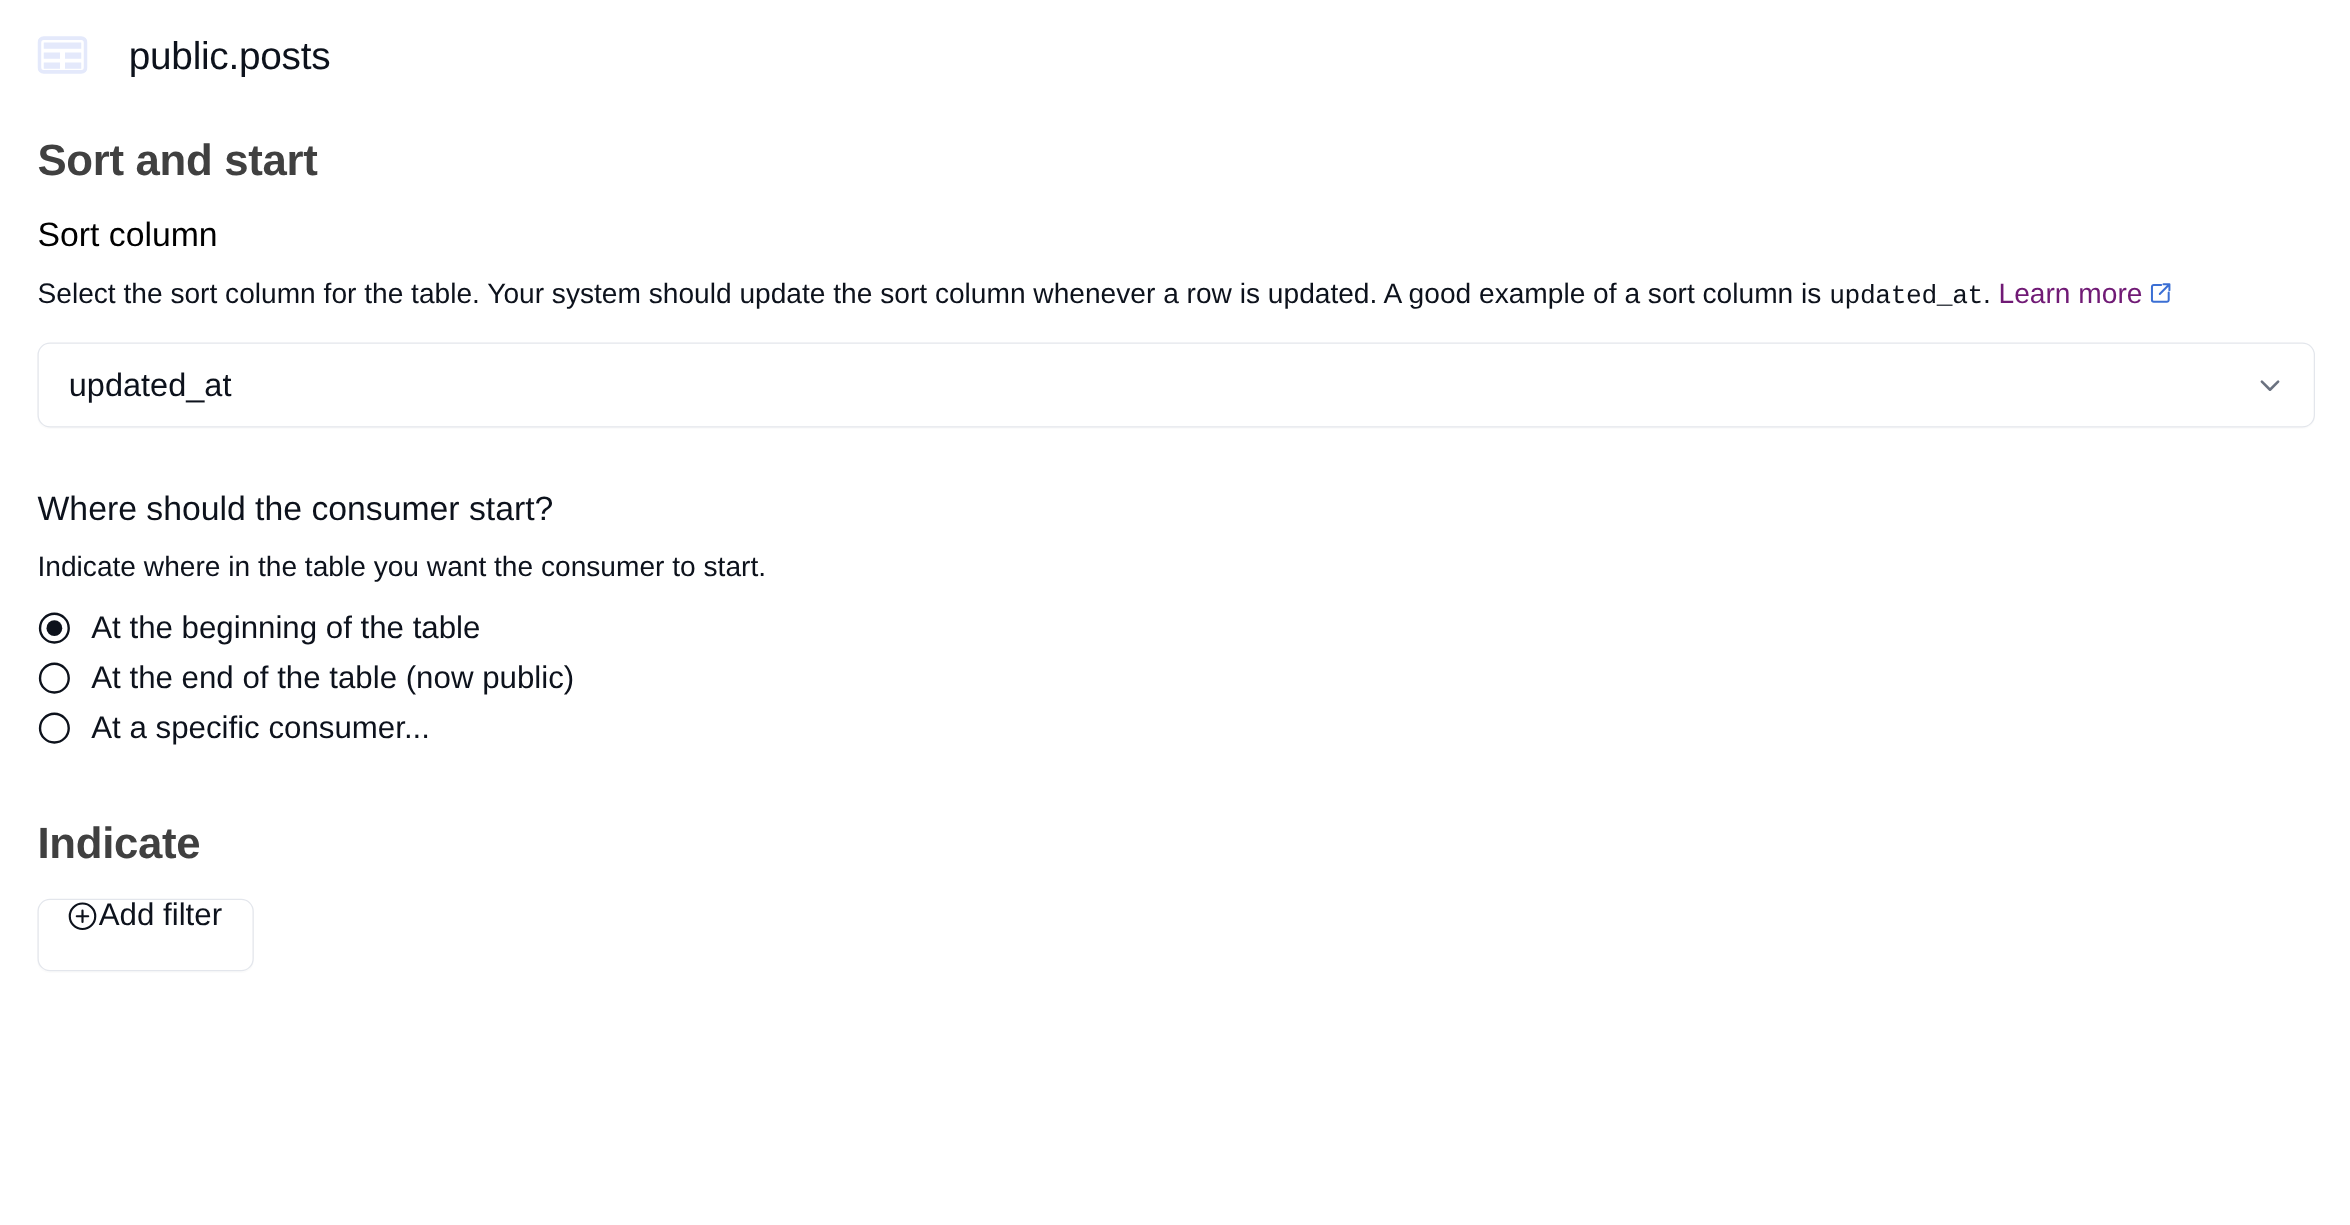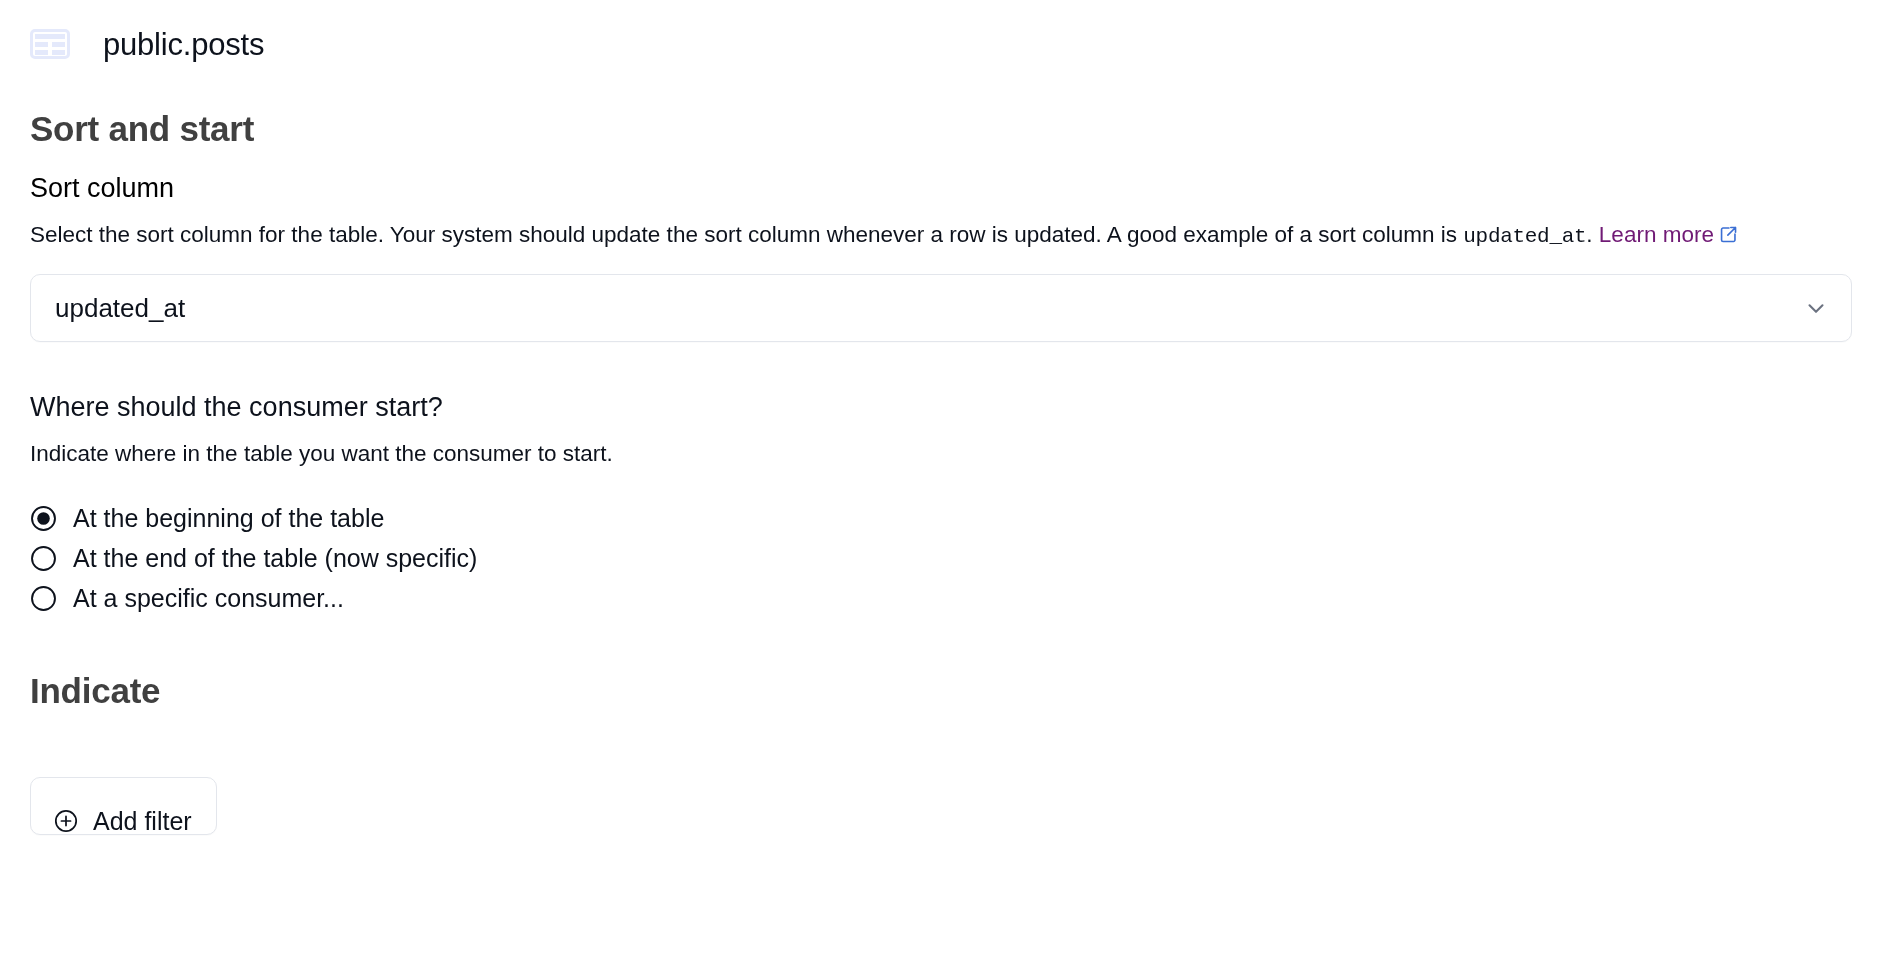--- a/index.html
+++ b/index.html
@@ -116,21 +116,21 @@
   .chev {
     flex: 0 0 auto;
     display: block;
   }
 
   
   .start-block {
     margin-top: 50px;
   }
   .radio-group {
-    margin-top: 28px;
+    margin-top: 12px;
   }
   .radio-row {
     display: flex;
     align-items: center;
     gap: 16px;
     height: 40px;
     cursor: pointer;
   }
   .radio-dot {
     flex: 0 0 auto;
@@ -141,24 +141,23 @@
     color: #0d121c;
     line-height: 1;
     white-space: nowrap;
   }
 
   
   .filters-title {
     margin-top: 52px;
   }
   .add-filter-btn {
-    margin-top: 66px;
+    margin-top: 24px;
     display: inline-flex;
-    align-items: flex-end;
-    gap: 14px;
+    align-items: flex-start;
     height: 58px;
     padding: 0 24px 0 22px;
     border: 1px solid #e3e6ec;
     border-radius: 10px;
     background: #ffffff;
     cursor: pointer;
     box-sizing: border-box;
     box-shadow: 0 1px 1px rgba(16,24,40,0.02);
   }
   .add-filter-label {
@@ -223,21 +222,21 @@
         </span>
         <span class="radio-label">At the beginning of the table</span>
       </div>
 
       <div class="radio-row">
         <span>
           <svg class="radio-dot" width="27" height="27" viewBox="0 0 24 24" xmlns="http://www.w3.org/2000/svg">
             <circle cx="12" cy="12" r="10.2" fill="#ffffff" stroke="#0d121c" stroke-width="1.7"></circle>
           </svg>
         </span>
-        <span class="radio-label">At the end of the table (now specific)</span>
+        <span class="radio-label">At the end of the table (now public)</span>
       </div>
 
       <div class="radio-row">
         <span>
           <svg class="radio-dot" width="27" height="27" viewBox="0 0 24 24" xmlns="http://www.w3.org/2000/svg">
             <circle cx="12" cy="12" r="10.2" fill="#ffffff" stroke="#0d121c" stroke-width="1.7"></circle>
           </svg>
         </span>
         <span class="radio-label">At a specific consumer...</span>
       </div>

